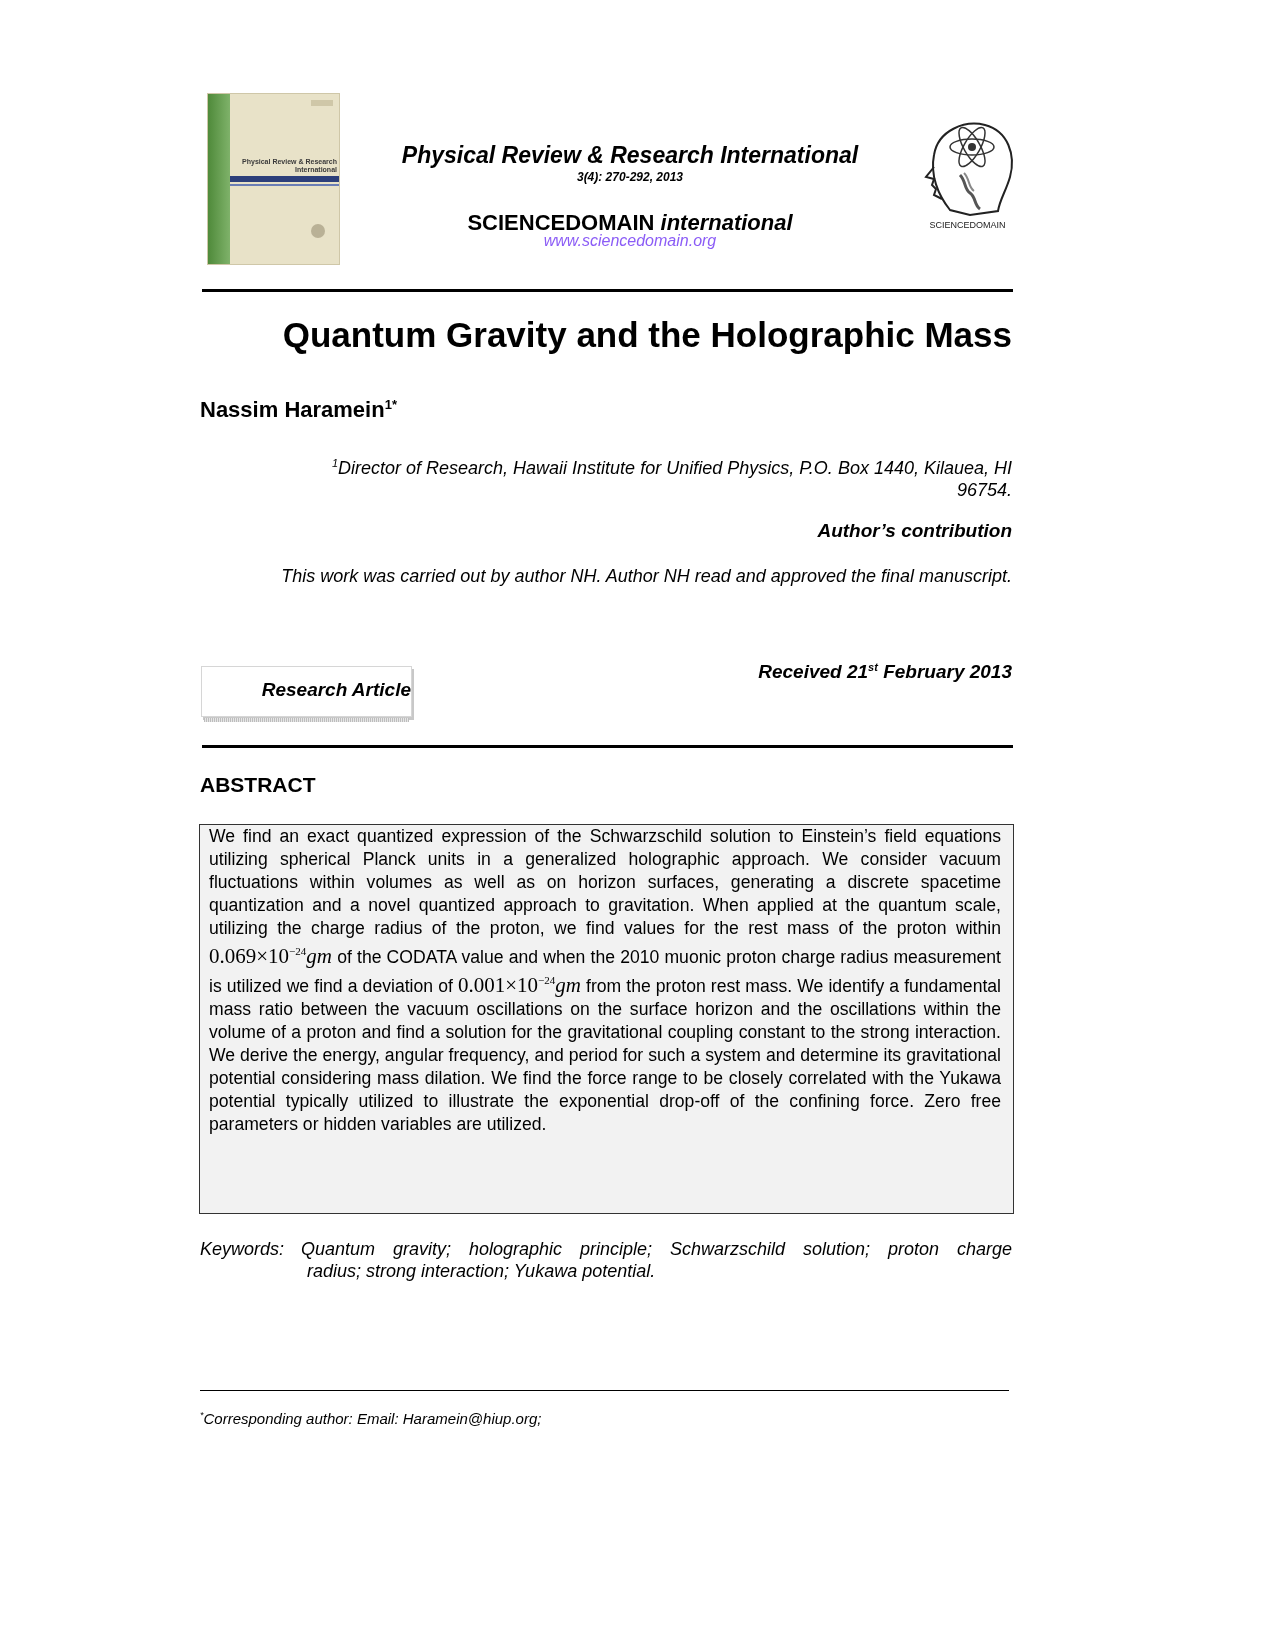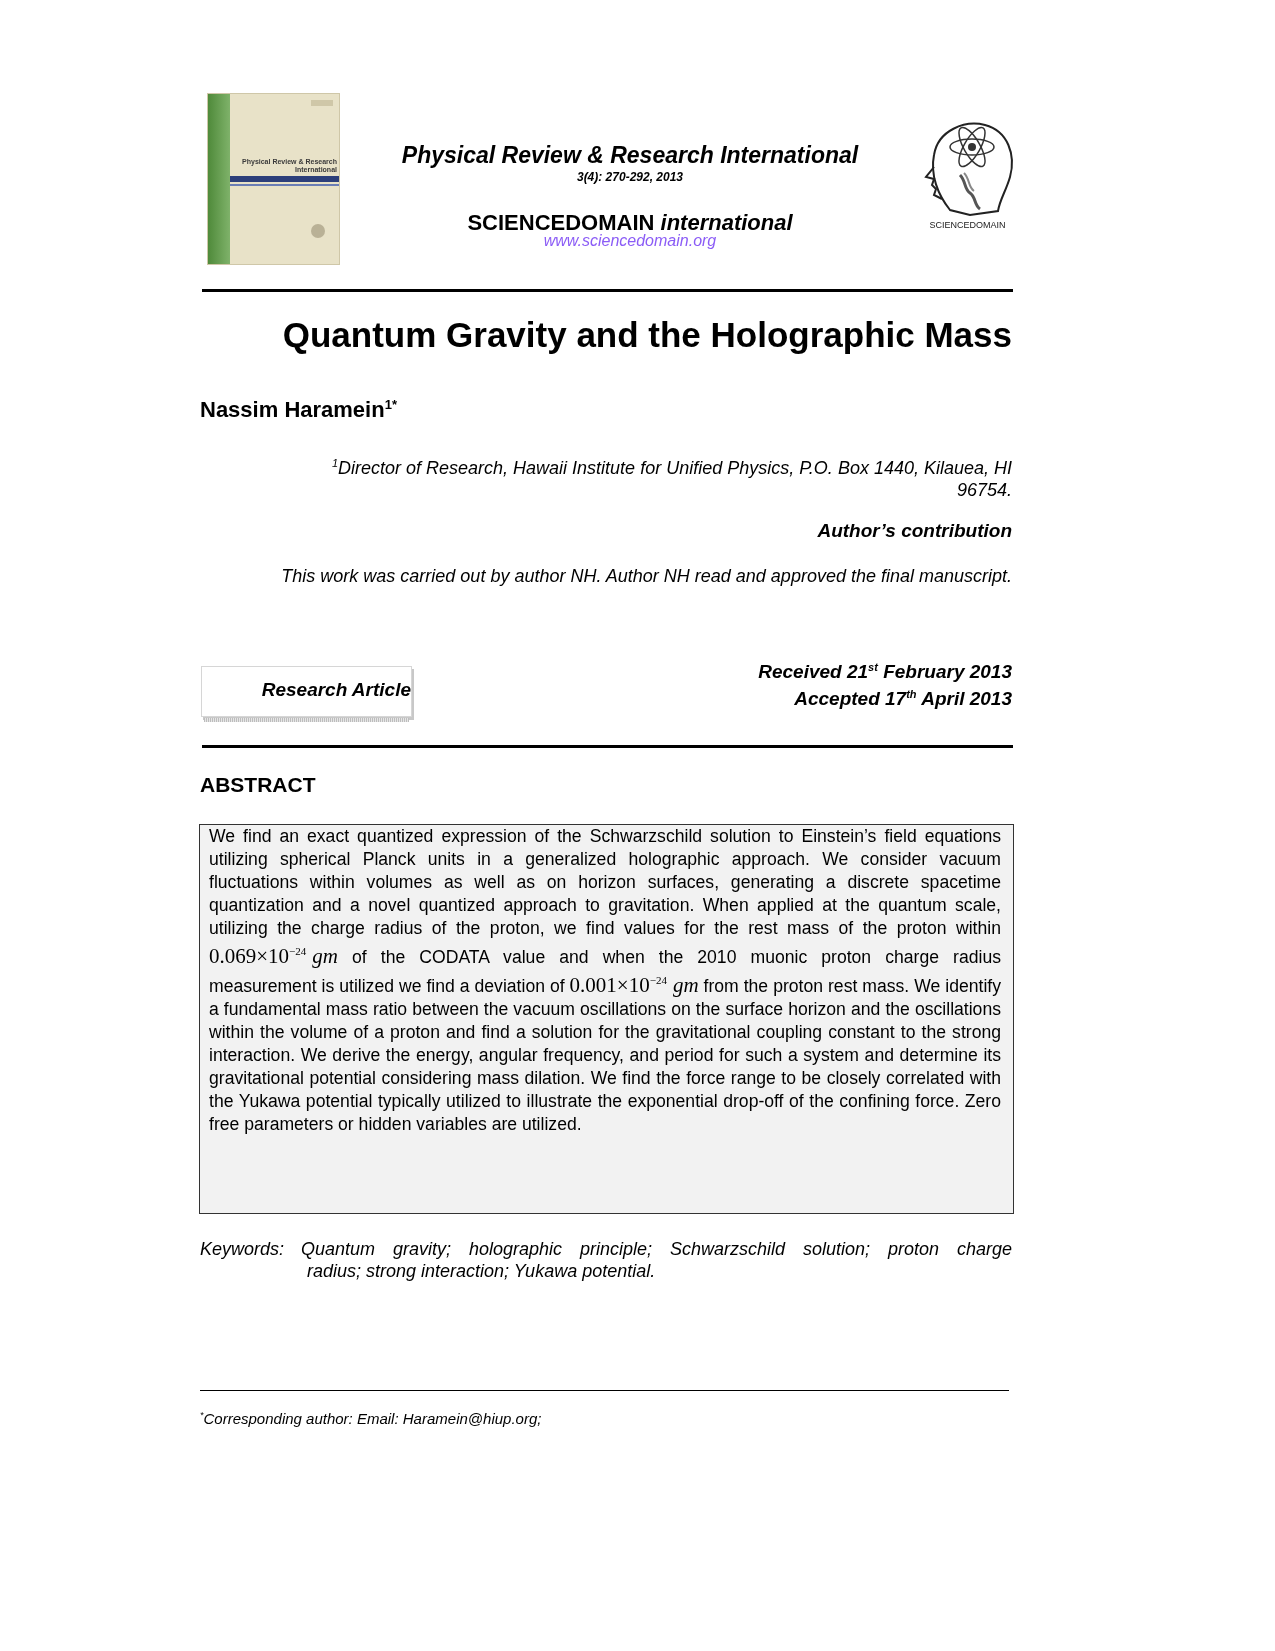--- a/index.html
+++ b/index.html
@@ -42,21 +42,21 @@
 
   .dates { left:600px; width:412px; top:656px; text-align:right; font-size:19px; font-weight:bold; font-style:italic; line-height:23px; }
   .dates sup { font-size:11px; }
 
   .abs-h { left:200px; top:773px; font-size:21px; font-weight:bold; }
 
   .abstract-box { left:199px; top:824px; width:815px; height:390px; box-sizing:border-box; border:1px solid #333; background:#f2f2f2; }
   .abstract-text { position:absolute; left:9px; right:12px; top:0px; font-size:17.6px; line-height:23px; text-align:justify; }
   .abstract-text .math { font-family:"Liberation Serif", serif; font-size:21px; }
   .abstract-text .math sup { font-size:11px; }
-  .abstract-text .math i { font-style:italic;margin-left:6px; }
+  .abstract-text .math i { font-style:italic; }
 
   .keywords { left:200px; width:812px; top:1238px; font-size:18px; font-style:italic; line-height:22px; }
   .keywords .kw-label { display:inline-block; width:101px; }
   .keywords .kw-line1 { text-align:justify; text-align-last:justify; }
   .keywords .kw-line2 { padding-left:107px; }
 
   .foot-rule { left:200px; width:809px; top:1390px; height:1px; background:#000; }
   .footnote { left:200px; top:1410px; font-size:15px; font-style:italic; }
   .footnote sup { font-size:9px; }
 </style>
@@ -96,21 +96,20 @@
 <div class="abs affil"><sup>1</sup><span>Director of Research, Hawaii Institute for Unified Physics, P.O. Box 1440, Kilauea, HI</span><br><span>96754.</span></div>
 <div class="abs contrib-h">Author’s contribution</div>
 <div class="abs contrib">This work was carried out by author NH. Author NH read and approved the final manuscript.</div>
 
 <div class="abs article-type">
   <span>Research Article</span>
   <div class="hatch"></div>
 </div>
 <div class="abs dates">
   <div><span>Received 21</span><sup>st</sup><span> February 2013</span></div>
-  <div><span>Accepted 17</span><sup>th</sup><span> April 2013</span></div>
 </div>
 
 <div class="abs rule" style="top:745px;"></div>
 
 <div class="abs abs-h">ABSTRACT</div>
 <div class="abs abstract-box">
   <div class="abstract-text"><span>We find an exact quantized expression of the Schwarzschild solution to Einstein’s field equations utilizing spherical Planck units in a generalized holographic approach.  We consider vacuum fluctuations within volumes as well as on horizon surfaces, generating a discrete spacetime quantization and a novel quantized approach to gravitation.  When applied at the quantum scale, utilizing the charge radius of the proton, we find values for the rest mass of the proton within </span><span class="math"><span>0.069×10</span><sup>−24</sup><i>gm</i></span><span> of the CODATA value and when the 2010 muonic proton charge radius measurement is utilized we find a deviation of </span><span class="math"><span>0.001×10</span><sup>−24</sup><i>gm</i></span><span> from the proton rest mass. We identify a fundamental mass ratio between the vacuum oscillations on the surface horizon and the oscillations within the volume of a proton and find a solution for the gravitational coupling constant to the strong interaction.  We derive the energy, angular frequency, and period for such a system and determine its gravitational potential considering mass dilation.  We find the force range to be closely correlated with the Yukawa potential typically utilized to illustrate the exponential drop-off of the confining force.  Zero free parameters or hidden variables are utilized.</span></div>
 </div>
 
 <div class="abs keywords">

